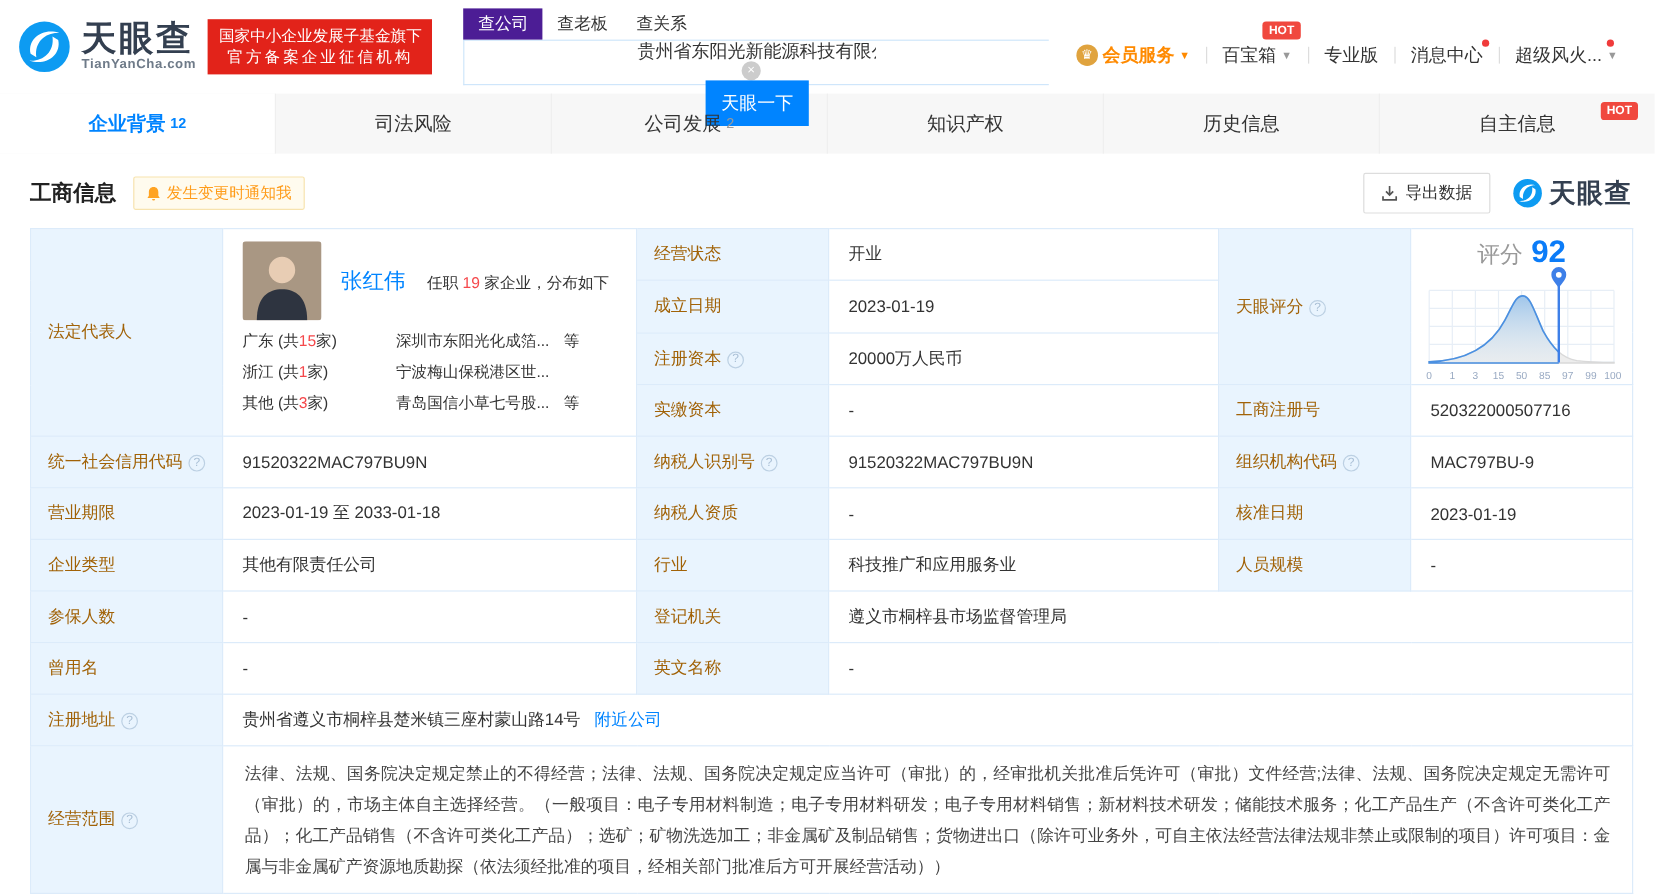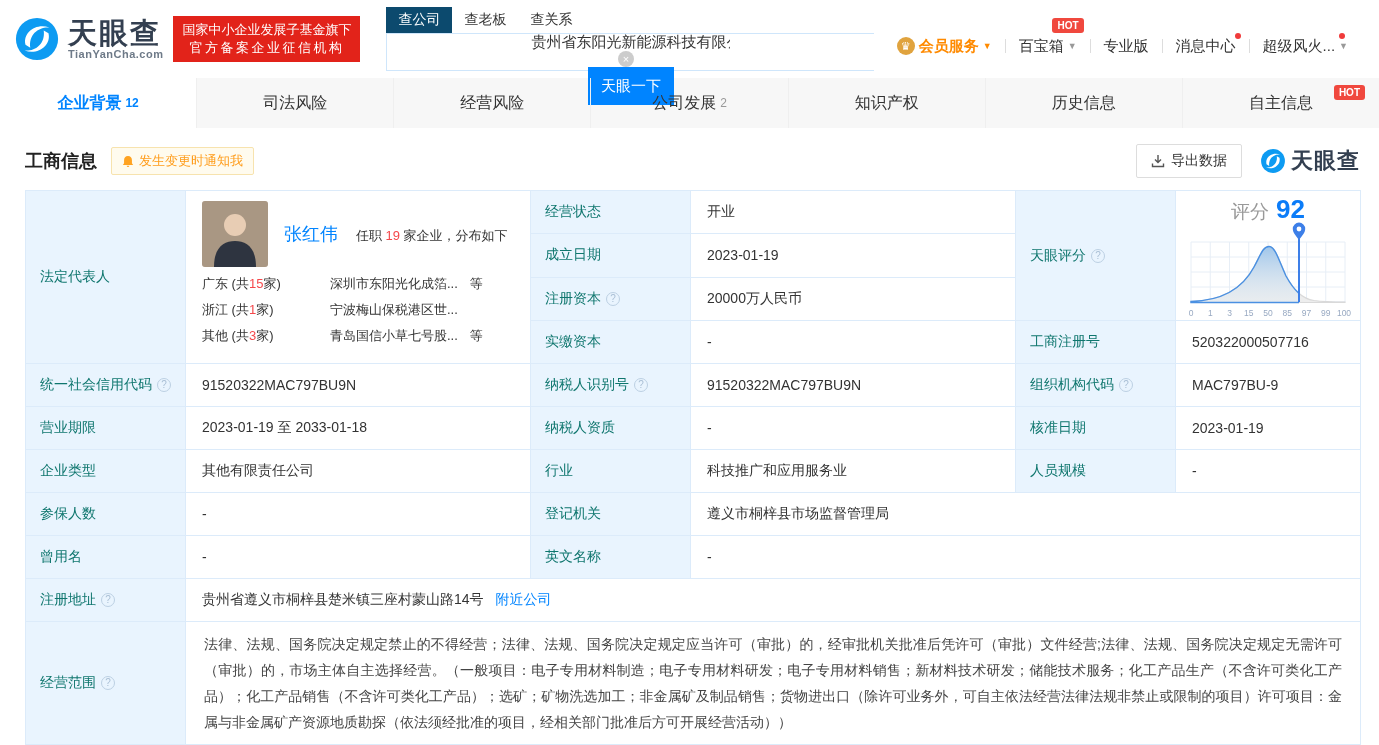--- a/index.html
+++ b/index.html
@@ -11,21 +11,21 @@
   .logo { display:flex; align-items:center; gap:8px; cursor:pointer; }
   .logo-text .cn { font-size:29px; font-weight:bold; color:#333f50; letter-spacing:2px; line-height:30px; }
   .logo-text .en { font-size:11px; font-weight:bold; color:#6e7a88; letter-spacing:.5px; }
   .gov-badge { margin-left:10px; background:#e2231a; color:#fff; font-size:13px; line-height:18px;
     padding:5px 9px; text-align:center; white-space:nowrap; }
   .gov-badge .ls { letter-spacing:2.5px; }
 
   .search-area { margin-left:26px; width:488px; }
   .search-tabs { display:flex; font-size:14px; }
   .stab { padding:4px 12px; cursor:pointer; color:#333; }
-  .stab.active { background:#0c4a6e; color:#fff; }
+  .stab.active { background:#4c1d95; color:#fff; }
   .search-box { display:flex; height:38px; border:1px solid #cfe6fb; border-right:none; align-items:center; background:#fff;flex-direction:column; }
   .search-input { flex:1; border:none; outline:none; font-size:15px; padding:0 10px; color:#333;
     font-family:inherit; background:transparent; }
   .clear-btn { width:16px; height:16px; border-radius:50%; background:#ccc; color:#fff; font-size:11px;
     line-height:16px; text-align:center; margin-right:10px; cursor:pointer; flex:0 0 auto; }
   .clear-btn::after { content:"×"; }
   .search-btn { width:86px; height:38px; background:#0084ff; color:#fff; border:none; font-size:15px;
     cursor:pointer; font-family:inherit; flex:0 0 auto; }
 
   .top-nav { margin-left:auto; display:flex; align-items:center; font-size:15px; margin-top:14px; }
@@ -61,21 +61,21 @@
     cursor:pointer; font-family:inherit; }
   .export-btn { margin-left:auto; display:flex; align-items:center; gap:6px; background:#fff;
     border:1px solid #ddd; border-radius:2px; color:#333; font-size:14px; padding:7px 14px;
     cursor:pointer; font-family:inherit; }
   .watermark { display:flex; align-items:center; gap:5px; margin-left:18px; }
   .watermark .wm-text { font-size:22px; font-weight:bold; color:#333f50; letter-spacing:1px; }
 
   
   .info-table { margin:0 19px 0 25px; width:1335px; border-collapse:collapse; table-layout:fixed; font-size:14px; }
   .info-table td { border:1px solid #dcebfa; height:43px; vertical-align:middle; }
-  td.lbl { background:#e9f4fe; padding:0 8px 0 14px; color:#0f766e; }
+  td.lbl { background:#e9f4fe; padding:0 8px 0 14px; color:#a16207; }
   td.val { background:#fff; padding:12px 16px; color:#333; }
   .help { display:inline-block; width:14px; height:14px; line-height:12px; text-align:center;
     border:1px solid #bcd0e3; border-radius:50%; color:#a9bfd5; font-size:10px; margin-left:5px;
     vertical-align:1px; cursor:pointer; }
   .help::after { content:"?"; }
   .link { color:#0084ff; text-decoration:none; cursor:pointer; }
   .red { color:#f5484b; }
 
   
   td.rep-cell { padding:10px 10px 8px 16px; vertical-align:top; }
@@ -164,23 +164,20 @@
   </div>
 </div>
 
 <div class="tabbar">
   <div class="tab active">
     <span>企业背景</span>
     <span class="tab-count">12</span>
   </div>
   <div class="tab">
     <span>司法风险</span>
-  </div>
-  <div class="tab">
-    <span>经营风险</span>
   </div>
   <div class="tab">
     <span>公司发展</span>
     <span class="tab-count">2</span>
   </div>
   <div class="tab">
     <span>知识产权</span>
   </div>
   <div class="tab">
     <span>历史信息</span>

